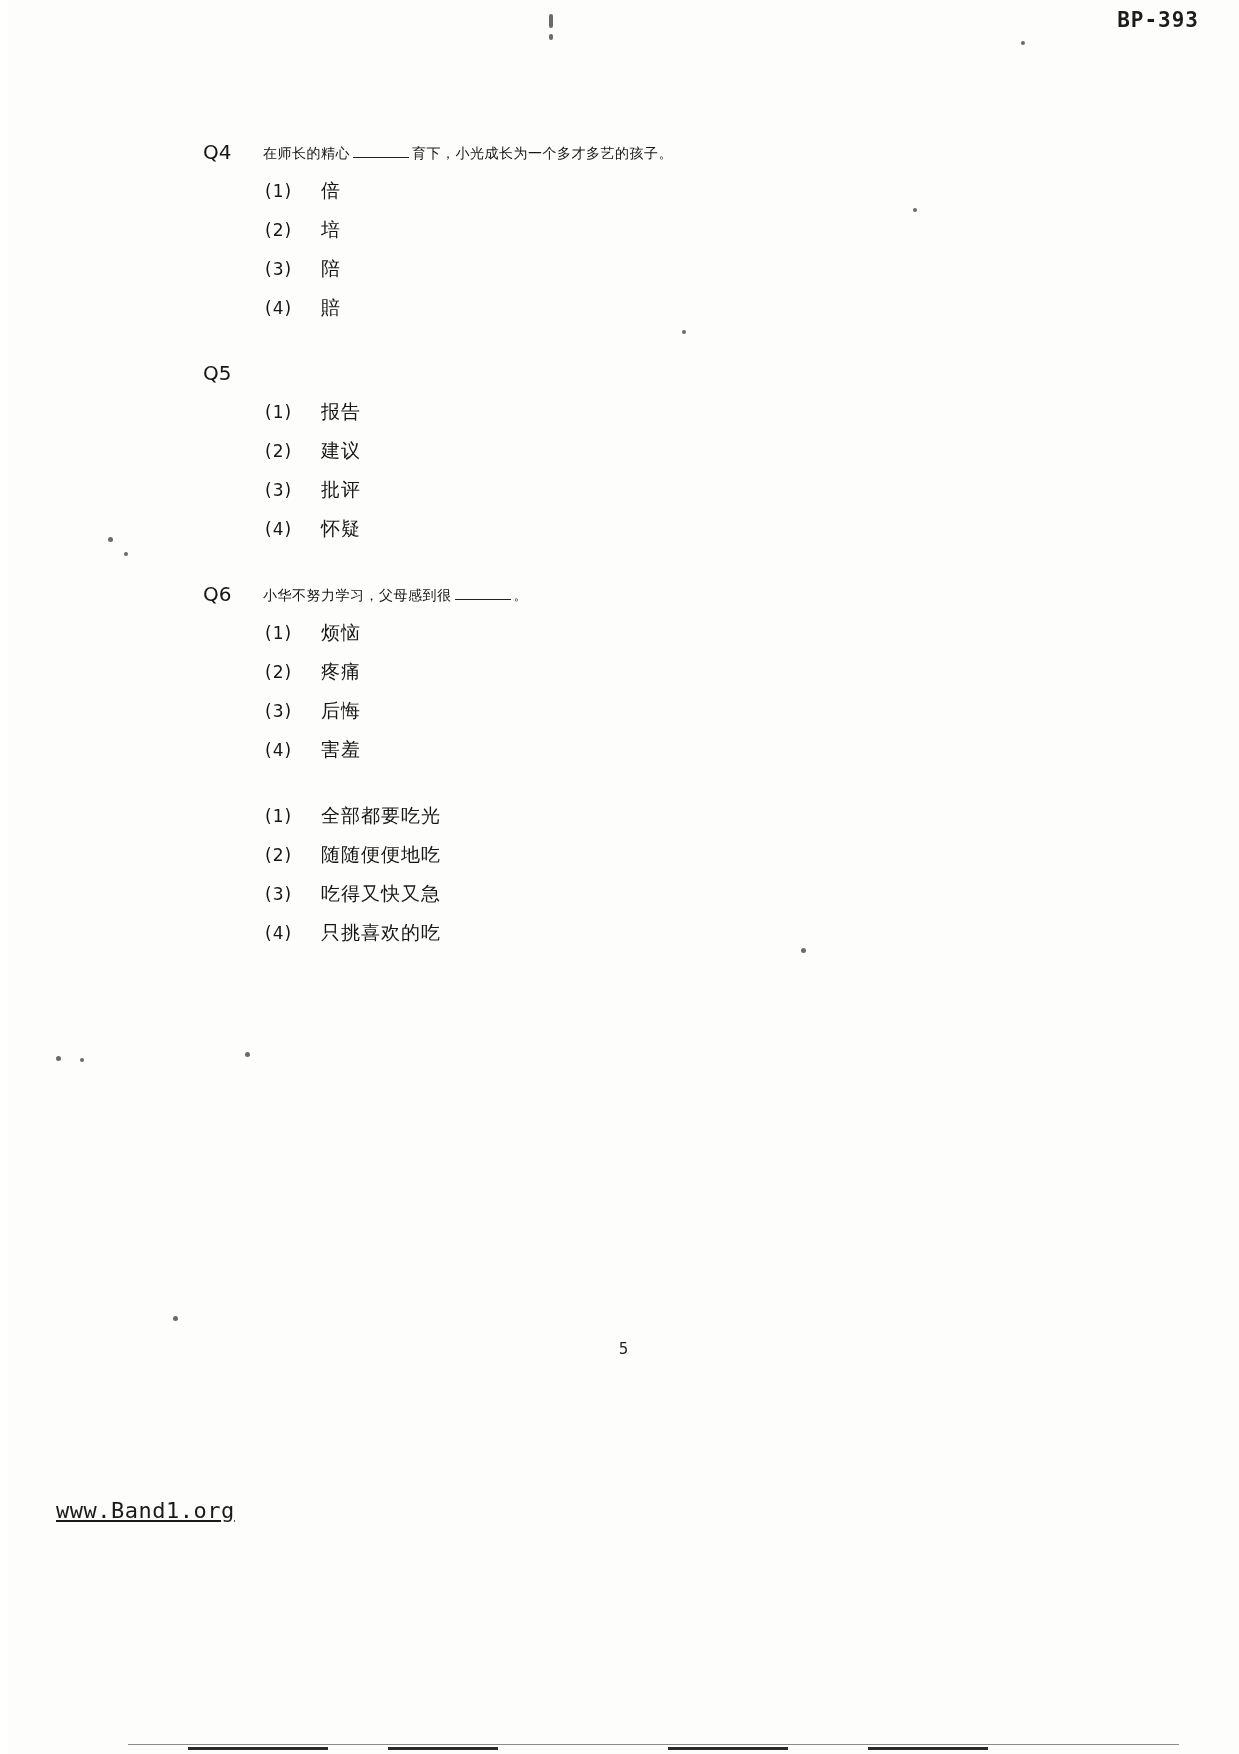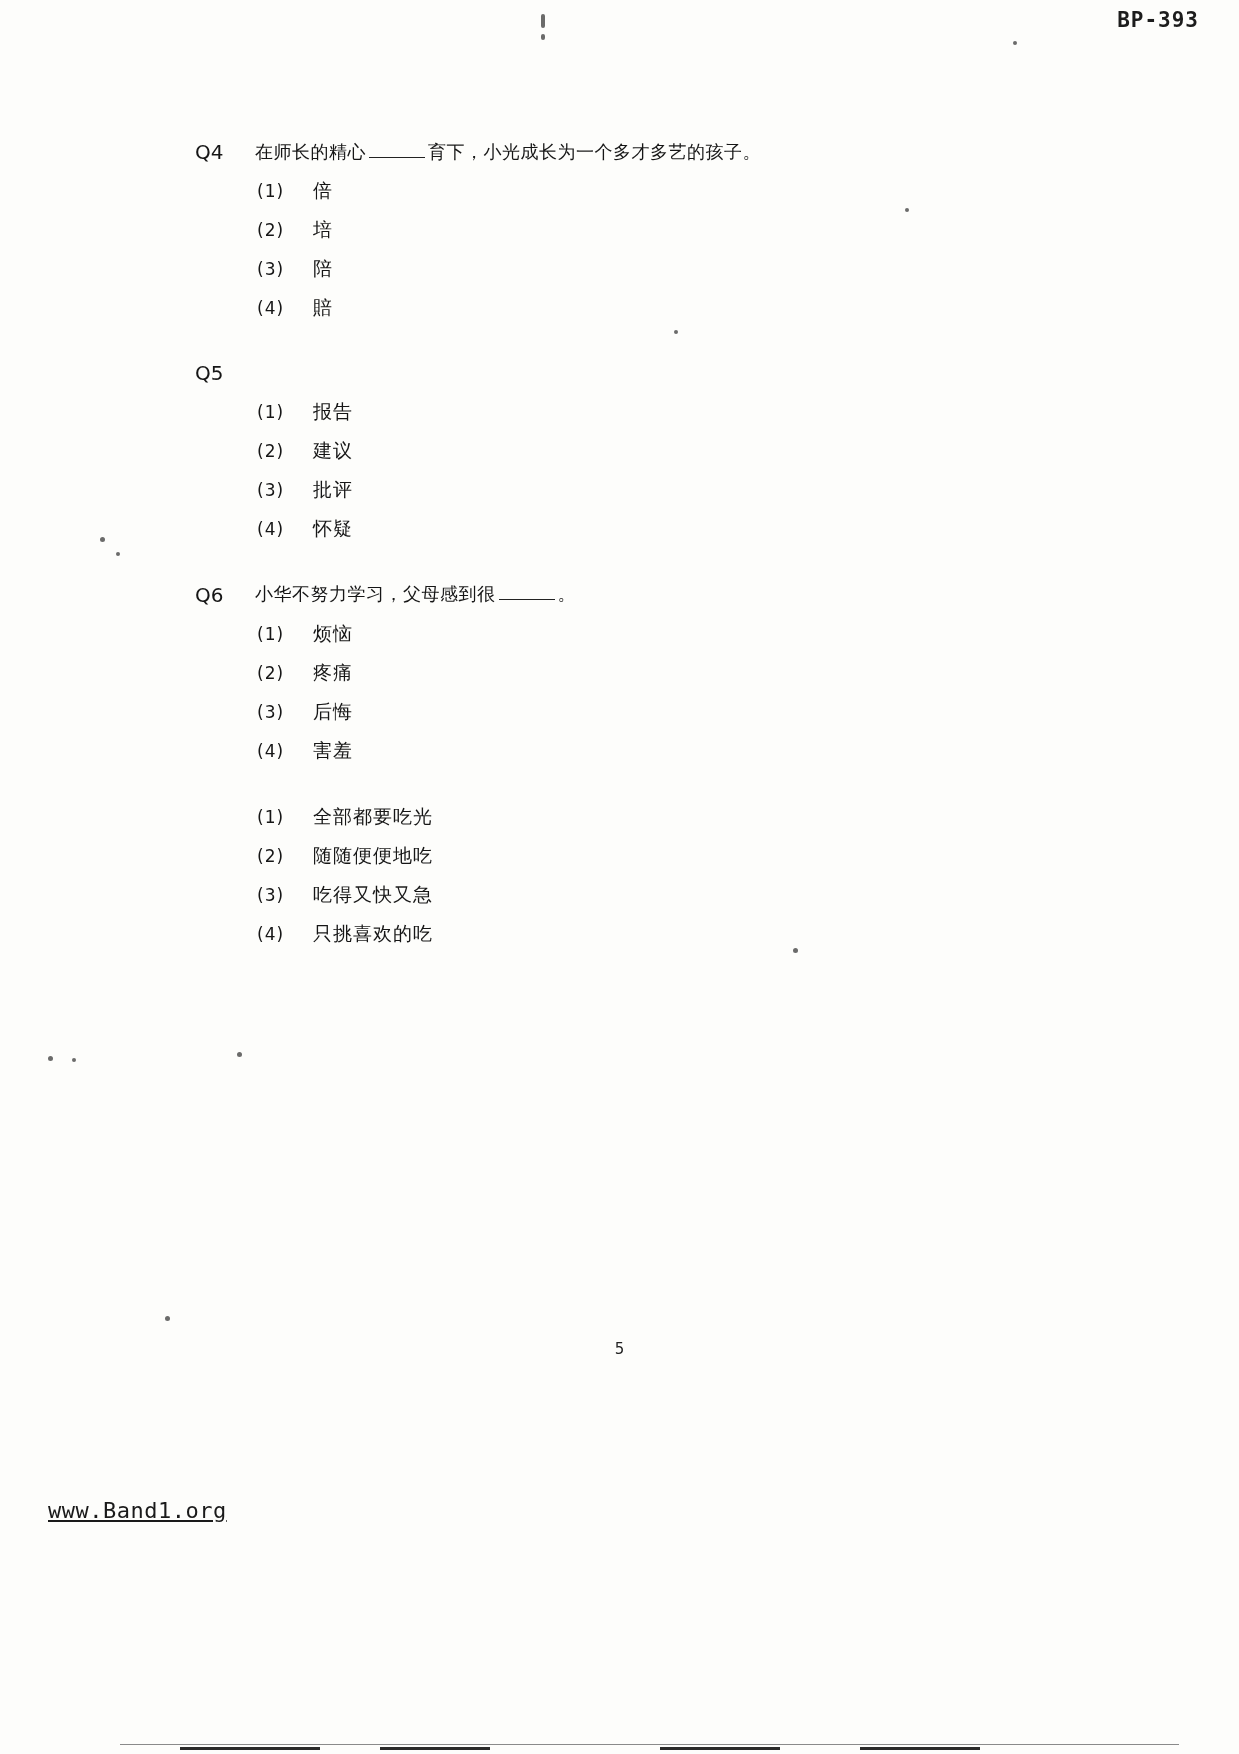--- a/index.html
+++ b/index.html
@@ -12,20 +12,21 @@
     height: 1754px;
     position: relative;
     font-family: "DejaVu Sans", sans-serif;
     color: #1a1a1a;
     overflow: hidden;
   }
   .page {
     position: absolute;
     inset: 0;
     background: #fdfdfb;
+    margin-left: 8px;
   }
   
   .speck {
     position: absolute;
     background: #3a3a3a;
     border-radius: 50%;
     opacity: .75;
   }
 
   .header-code {
@@ -44,33 +45,33 @@
     left: 195px;
     top: 140px;
     width: 900px;
   }
 
   .question {
     margin-bottom: 40px;
   }
   .q-head {
     display: flex;
-    align-items: flex-end;
+    align-items: center;
     margin-bottom: 14px;
   }
   .q-num {
     width: 60px;
     flex: 0 0 60px;
     font-family: "DejaVu Sans", sans-serif;
     font-size: 20px;
     color: #161616;
     letter-spacing: 0px;
   }
   .q-stem {
-    font-size: 18px;
+    font-size: 14px;
     line-height: 1.35;
     color: #161616;
     font-family: "DejaVu Sans", sans-serif;
     letter-spacing: 0.5px;
   }
   .blank {
     display: inline-block;
     border-bottom: 1.6px solid #222;
     min-width: 56px;
     height: 15px;

